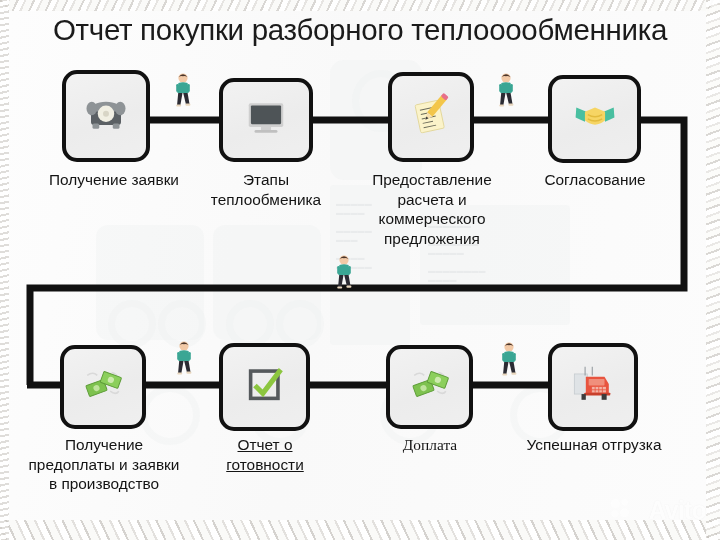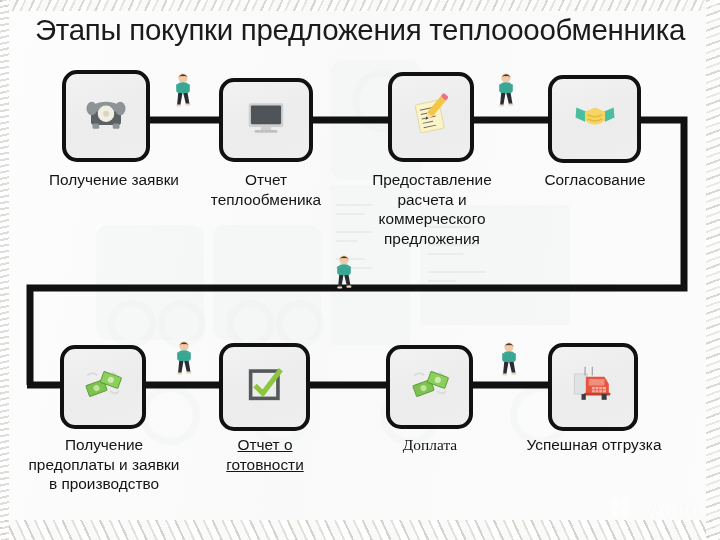--- a/index.html
+++ b/index.html
@@ -210,21 +210,21 @@
   <div class="ghost-ring" style="left:250px;top:385px;width:46px;height:46px;"></div>
   <div class="ghost-ring" style="left:380px;top:385px;width:46px;height:46px;"></div>
   <div class="ghost-ring" style="left:510px;top:385px;width:46px;height:46px;"></div>
   <div class="ghost-text" style="left:336px;top:190px;width:70px;">
     &nbsp;<br>▬▬▬▬▬<br>▬▬▬▬<br>&nbsp;<br>▬▬▬▬▬<br>▬▬▬<br>&nbsp;<br>▬▬▬▬<br>▬▬▬▬▬
   </div>
   <div class="ghost-text" style="left:428px;top:212px;width:130px;">
     ▬▬▬▬▬▬▬▬<br>▬▬▬▬▬▬<br>&nbsp;<br>▬▬▬▬▬▬▬<br>▬▬▬▬▬<br>&nbsp;<br>▬▬▬▬▬▬▬▬<br>▬▬▬▬
   </div>
 
-  <div class="title">Этапы покупки предложения теплооообменника</div>
+  <div class="title">Отчет покупки разборного теплооообменника</div>
 
   <svg id="wires" viewBox="0 0 720 540">
 
     <path d="M150,120 L219,120" stroke="#111111" stroke-width="7" fill="none" stroke-linecap="butt"></path>
 
     <path d="M313,120 L388,120" stroke="#111111" stroke-width="7" fill="none" stroke-linecap="butt"></path>
 
     <path d="M474,120 L548,120" stroke="#111111" stroke-width="7" fill="none" stroke-linecap="butt"></path>
 
     <path d="M641,120 L684,120 L684,288 L30,288 L30,385" stroke="#111111" stroke-width="7" fill="none" stroke-linecap="butt" stroke-linejoin="miter"></path>
@@ -260,21 +260,21 @@
     <div class="box" style="left:219px;top:78px;width:94px;height:84px;">
       <span class="glyph">
         <svg width="46" height="46" viewBox="0 0 64 64">
           <rect x="8" y="13" width="48" height="33" rx="2.5" fill="#cfcfcf"></rect>
           <rect x="11" y="16" width="42" height="26" rx="1.5" fill="#4e5457"></rect>
           <rect x="25" y="46" width="14" height="5" fill="#cfcfcf"></rect>
           <rect x="16" y="50" width="32" height="4" rx="2" fill="#c0c0c0"></rect>
         </svg>
       </span>
     </div>
-    <div class="caption" style="left:204px;top:170px;width:124px;white-space:pre-line;">Отчет
+    <div class="caption" style="left:204px;top:170px;width:124px;white-space:pre-line;">Этапы
 теплообменика</div>
   </div>
 
   <div class="step">
     <div class="box" style="left:388px;top:72px;width:86px;height:90px;">
       <span class="glyph">
         <svg width="48" height="48" viewBox="0 0 64 64">
           <g transform="rotate(-12 32 34)">
             <rect x="14" y="16" width="32" height="38" rx="2" fill="#fbf3c9" stroke="#e2d79a" stroke-width="1.2"></rect>
             <line x1="19" y1="24" x2="38" y2="24" stroke="#6b6b5a" stroke-width="1.3"></line>

